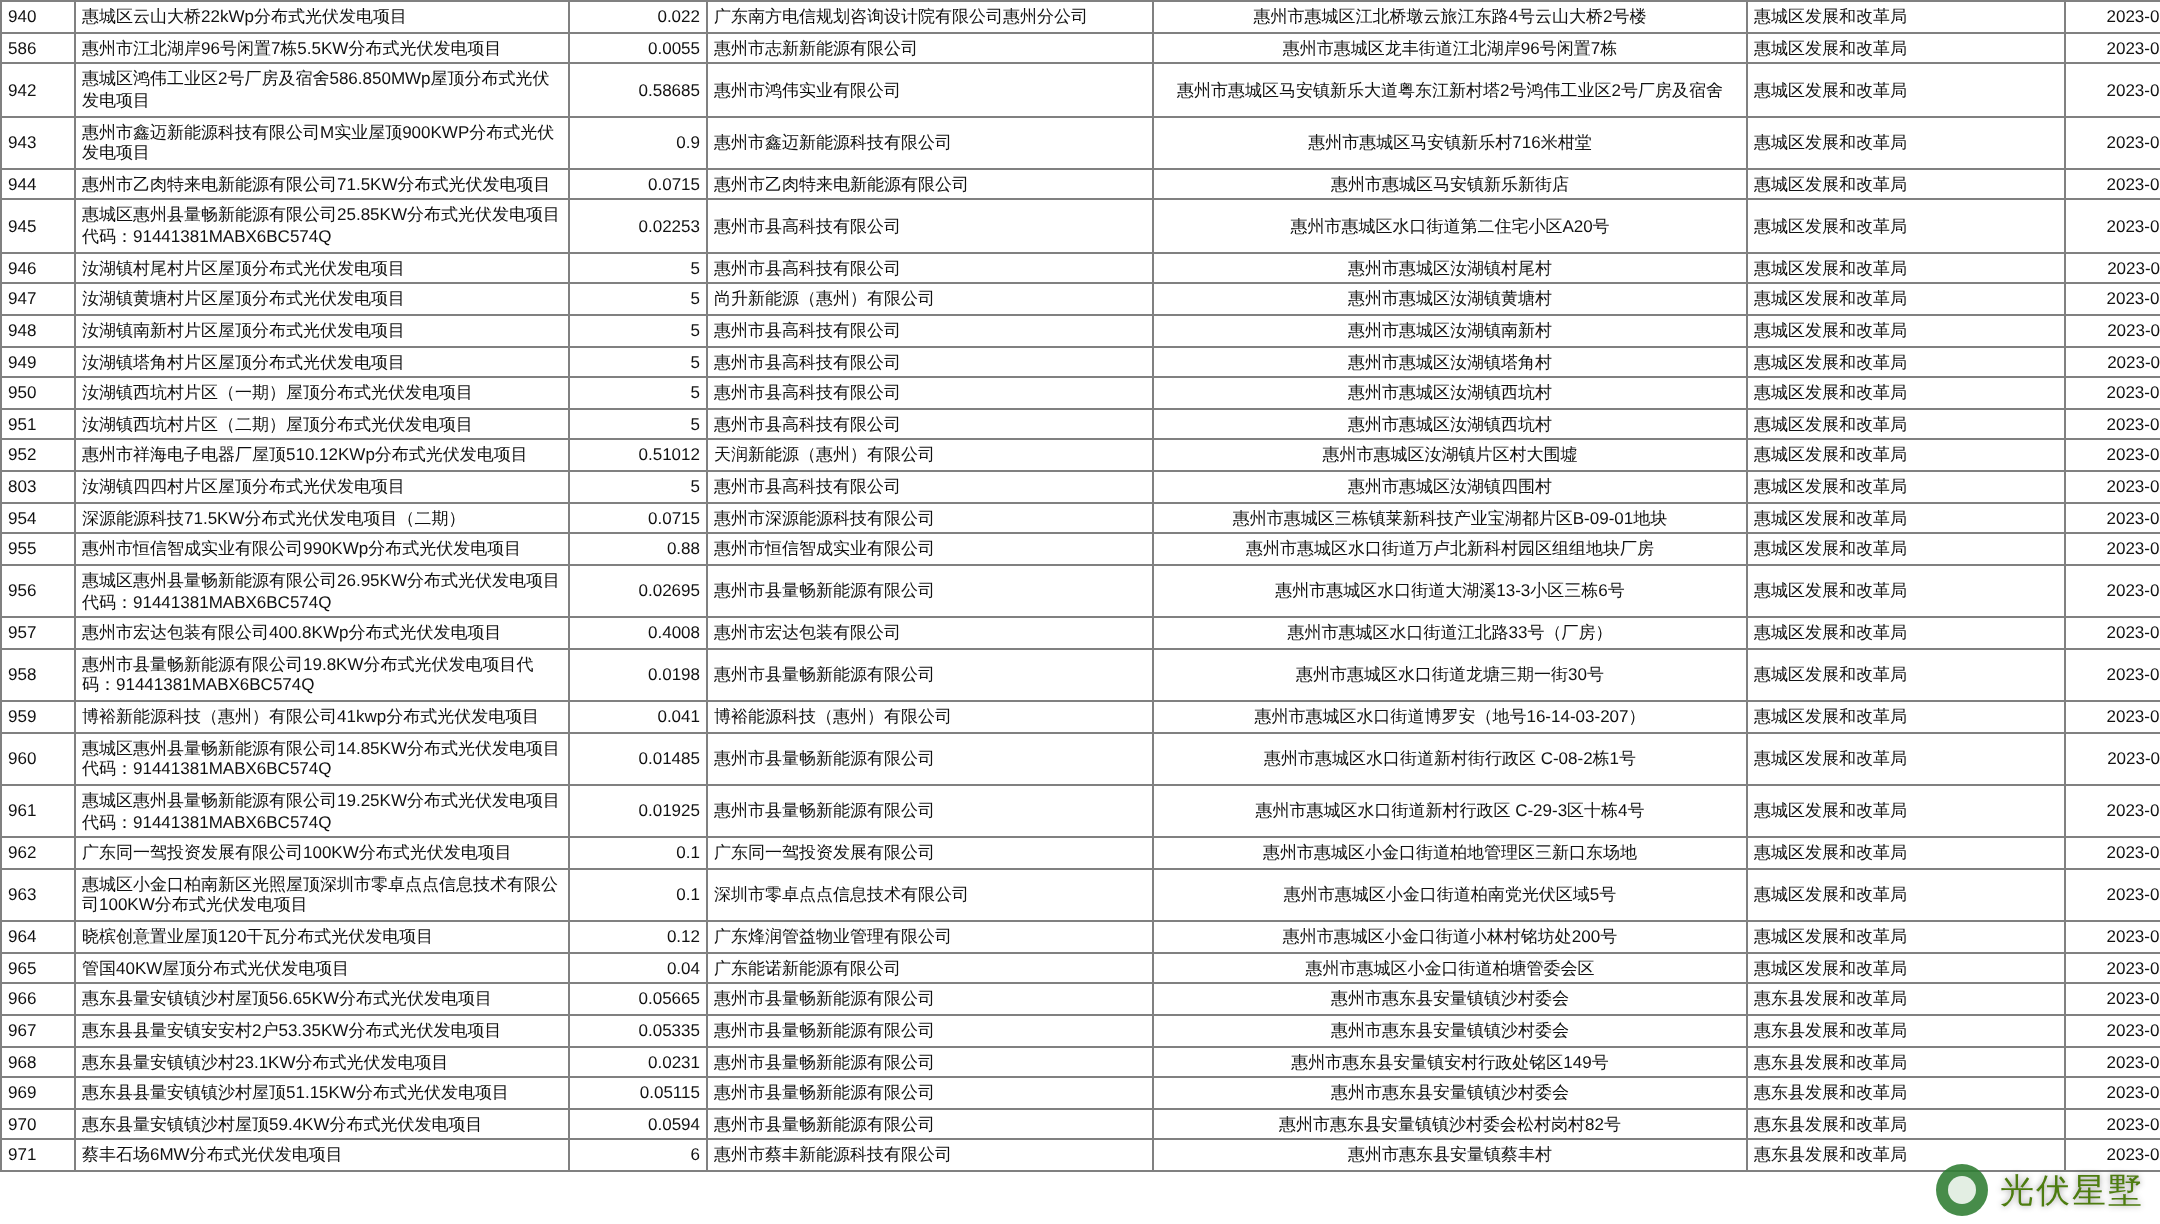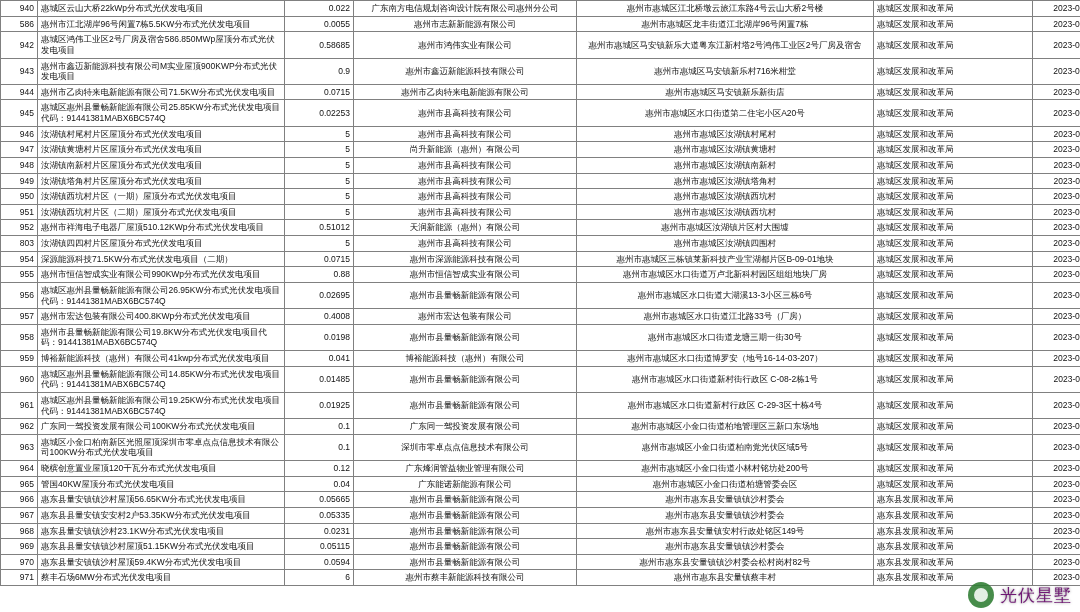--- a/index.html
+++ b/index.html
@@ -24,34 +24,33 @@
     border: 1px solid #808080;
     font-size: 8.5px;
     line-height: 1.25;
     padding: 2px 3px;
     vertical-align: middle;
     word-break: break-all;
     color: #111111;
   }
   td.c-idx {
     width: 30px;
-    text-align: right;
+    text-align: left;
     font-size: 9px;
   }
   td.c-name {
     width: 240px;
     text-align: left;
   }
   td.c-cap {
     width: 62px;
     text-align: right;
   }
   td.c-org {
     width: 216px;
-    text-align: center;
   }
   td.c-addr {
     width: 290px;
     text-align: center;
   }
   td.c-dept {
     width: 152px;
   }
   td.c-date {
     width: 78px;
@@ -81,21 +80,21 @@
     left: 6px;
     top: 6px;
     width: 14px;
     height: 14px;
     border-radius: 50%;
     background: #ffffff;
     opacity: 0.85;
   }
   .wm-text {
     font-size: 17px;
-    color: #701a75;
+    color: #4d7c0f;
     text-shadow: 0 0 3px rgba(0,0,0,0.45);
     letter-spacing: 1px;
     font-family: Liberation Serif, serif;
   }
 </style>
 </head>
 <body>
 
 <table class="reg-table">
   <tbody>

